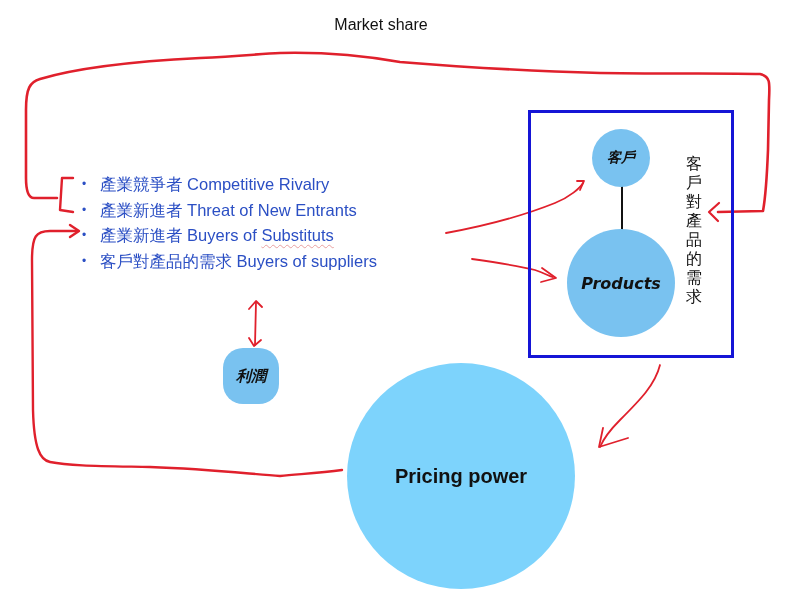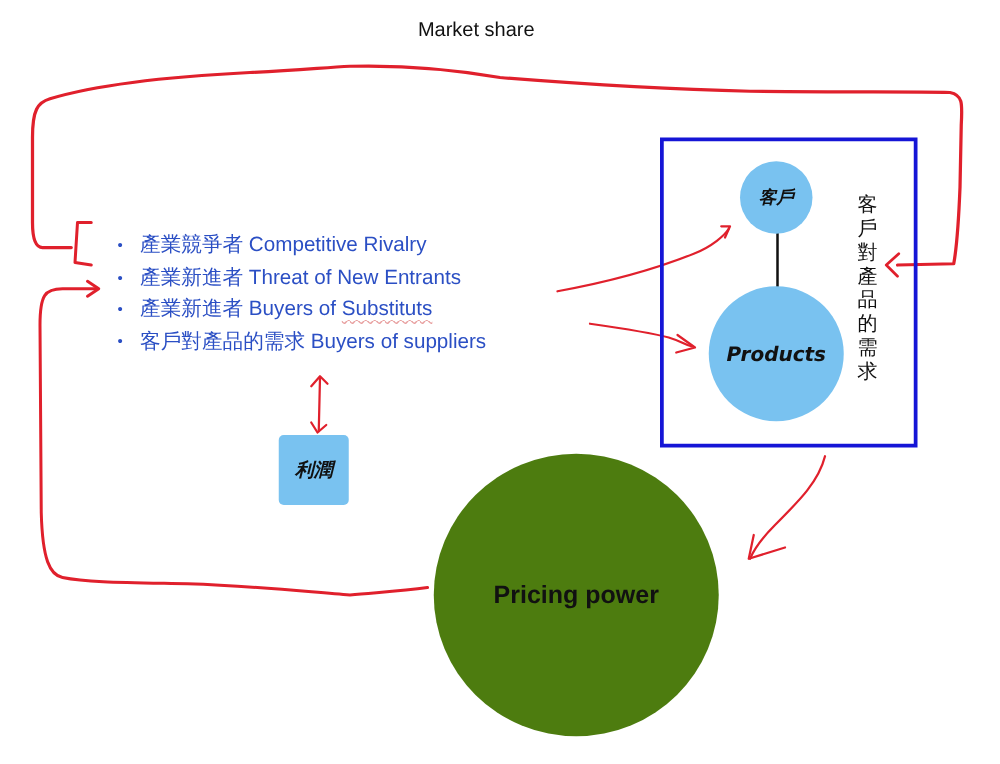--- a/index.html
+++ b/index.html
@@ -2,35 +2,35 @@
 <html><head>
 <meta charset="utf-8">
 <style>
   html, body { margin: 0; padding: 0; background: #ffffff; }
   body { width: 800px; height: 611px; position: relative; overflow: hidden;
          font-family: "DejaVu Sans", "Liberation Sans", sans-serif; }
   .abs { position: absolute; }
   #ink { position: absolute; left: 0; top: 0; width: 800px; height: 611px; pointer-events: none; }
   .title { left: 0; width: 762px; top: 16px; text-align: center; font-size: 16px; color: #111;
            font-family: "Liberation Sans", sans-serif; }
-  .forces { left: 82px; top: 172px; margin: 12px; padding: 0; list-style: none; }
+  .forces { left: 82px; top: 172px; margin: 0; padding: 0; list-style: none; }
   .forces li { height: 25.5px; line-height: 25.5px; font-size: 16.5px; color: #2b4fc4; white-space: nowrap;
                font-family: "Liberation Sans", "DejaVu Sans", sans-serif; }
   .forces .dot { display: inline-block; width: 18px; font-size: 12px; vertical-align: top; }
   .sub-underline { text-decoration: underline wavy #e8a0a0; text-decoration-thickness: 1px; text-underline-offset: 3px; }
   .blue-box { left: 528px; top: 110px; width: 200px; height: 242px; border: 3px solid #1515d6; box-sizing: content-box; }
   .bubble { display: flex; align-items: center; justify-content: center; background: #79c2f0; color: #111;
             font-weight: bold; font-family: "DejaVu Sans", "Liberation Sans", sans-serif; font-style: italic; }
   .customer { left: 592px; top: 129px; width: 58px; height: 58px; border-radius: 50%; font-size: 14px; }
   .products { left: 567px; top: 229px; width: 108px; height: 108px; border-radius: 50%; font-size: 16px; }
   .link-line { left: 621px; top: 186px; width: 2px; height: 44px; background: #111; }
   .demand { left: 682px; top: 154px; width: 20px; font-size: 16px; line-height: 19px; color: #111; text-align: right;
             font-family: "DejaVu Sans", sans-serif; }
-  .profit { left: 223px; top: 348px; width: 56px; height: 56px; border-radius: 4px; font-size: 15px; }
-  .pricing { left: 347px; top: 363px; width: 228px; height: 226px; border-radius: 50%; background: #4d7c0f;
+  .profit { left: 223px; top: 348px; width: 56px; height: 56px; border-radius: 20px; font-size: 15px; }
+  .pricing { left: 347px; top: 363px; width: 228px; height: 226px; border-radius: 50%; background: #7dd3fc;
              display: flex; align-items: center; justify-content: center; font-size: 20px; font-weight: bold; color: #111;
              font-family: "Liberation Sans", sans-serif; }
 </style>
 </head>
 <body>
 
 <svg id="ink" viewBox="0 0 800 611">
   <g fill="none" stroke="#e0202c" stroke-linecap="round" stroke-linejoin="round">
     <path stroke-width="2.6" d="M57,198 L34,198 C28,198 26,190 26,178 L26,110 C26,88 30,82 40,79 C70,70 120,62 200,58 C240,56 260,54 280,53 C320,52 360,55 400,62 C450,66 520,71 600,73 C680,74 730,73 760,74 C770,76 770,82 769,100 L768,150 C767,175 765,200 763,211 L718,212"></path>
     <path stroke-width="2.4" d="M73,178 L62,178 L60,210 L73,212"></path>

